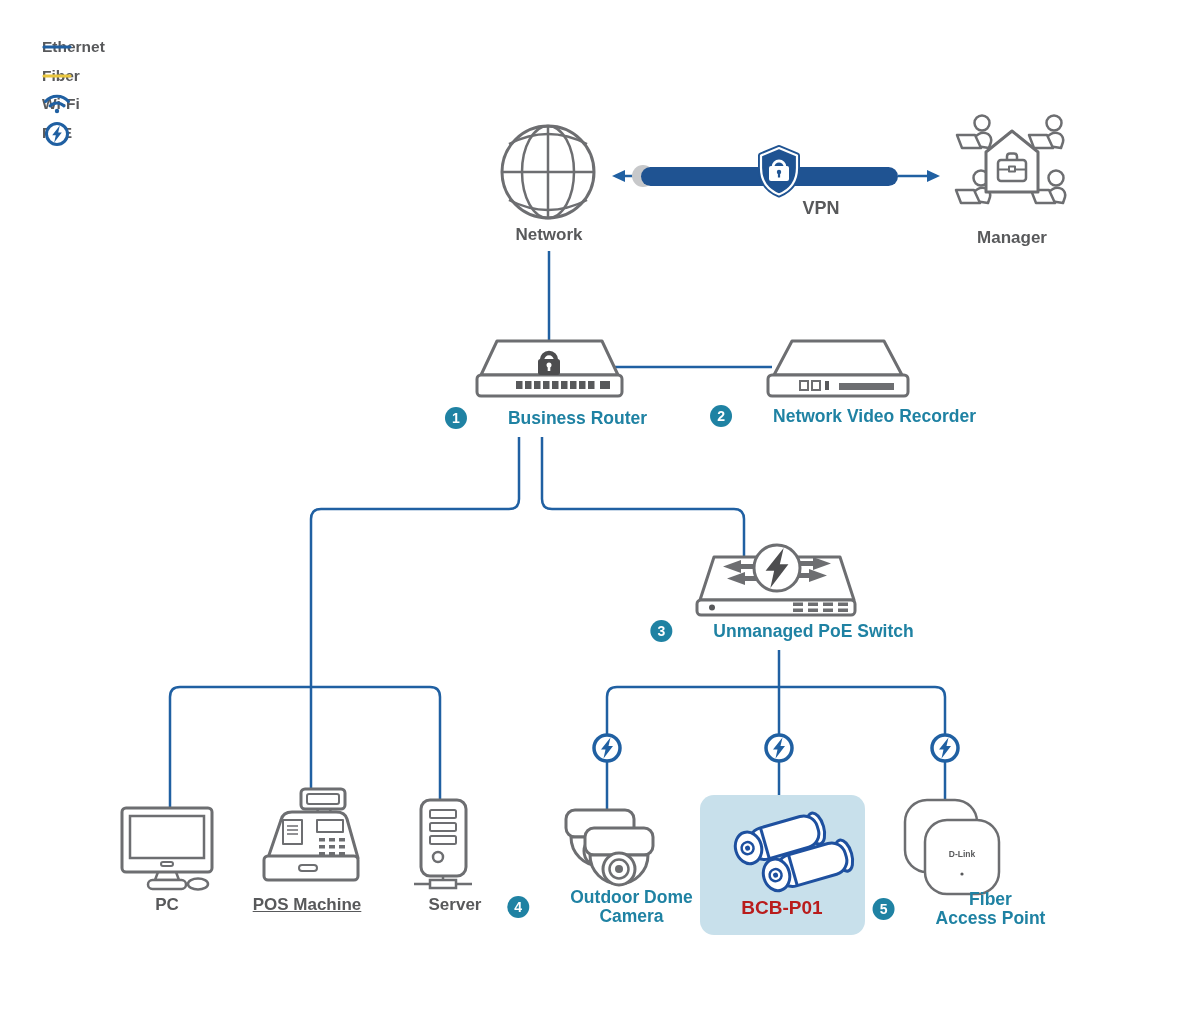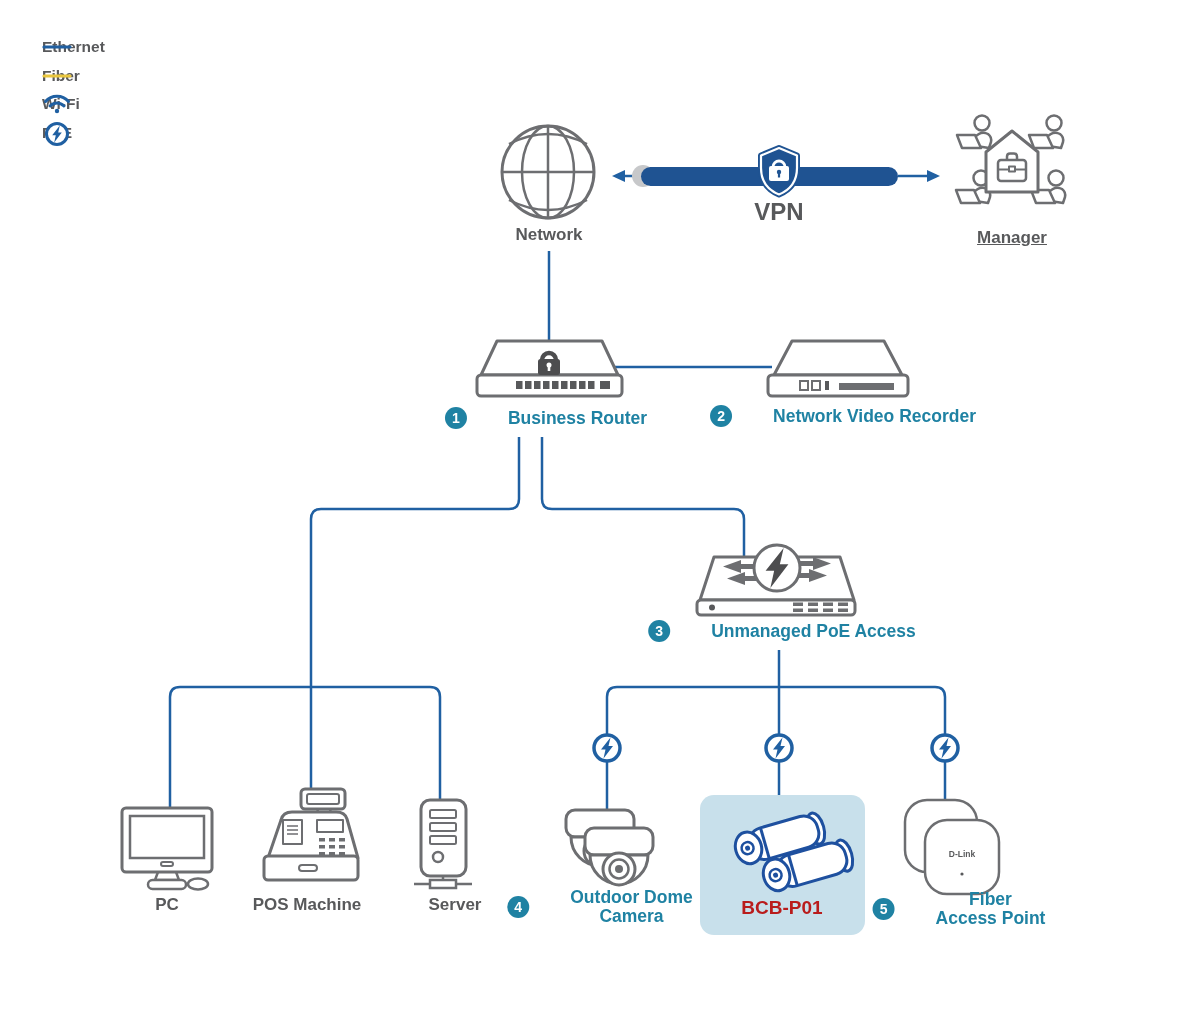--- a/index.html
+++ b/index.html
@@ -255,39 +255,39 @@
   <div class="legend-row" style="left:42px;top:121px;">
     <svg width="30" height="26" viewBox="0 0 30 26">
       <circle cx="15" cy="13" r="10.5" fill="#ffffff" stroke="#2060A2" stroke-width="3"></circle>
       <polygon points="17.8,4.6 10.2,14.2 13.8,14.2 12.2,21.4 19.8,11.4 16.2,11.4" fill="#2060A2"></polygon>
     </svg>
     <span>PoE</span>
   </div>
 </div>
 
 <div class="glabel" style="left:549px;top:225px;">Network</div>
-<div class="glabel" style="left:779px;top:198px;font-size:24px;">VPN</div>
-<div class="glabel" style="left:1012px;top:228px;text-decoration:underline;">Manager</div>
+<div class="glabel" style="left:821px;top:198px;font-size:18px;">VPN</div>
+<div class="glabel" style="left:1012px;top:228px;">Manager</div>
 <div class="glabel" style="left:167px;top:895px;">PC</div>
-<div class="glabel" style="left:307px;top:895px;">POS Machine</div>
+<div class="glabel" style="left:307px;top:895px;text-decoration:underline;">POS Machine</div>
 <div class="glabel" style="left:455px;top:895px;">Server</div>
 
 <div class="trow" style="left:546px;top:407px;">
   <span class="badge">1</span>
   <span class="tlabel">Business Router</span>
 </div>
 
 <div class="trow" style="left:843px;top:405px;">
   <span class="badge">2</span>
   <span class="tlabel">Network Video Recorder</span>
 </div>
 
 <div class="trow" style="left:782px;top:620px;">
   <span class="badge">3</span>
-  <span class="tlabel">Unmanaged PoE Access</span>
+  <span class="tlabel">Unmanaged PoE Switch</span>
 </div>
 
 <div class="trow" style="left:600px;top:888px;">
   <span class="badge">4</span>
   <span class="tcol">
     <span class="tlabel">Outdoor Dome</span>
     <span class="tlabel">Camera</span>
   </span>
 </div>
 

